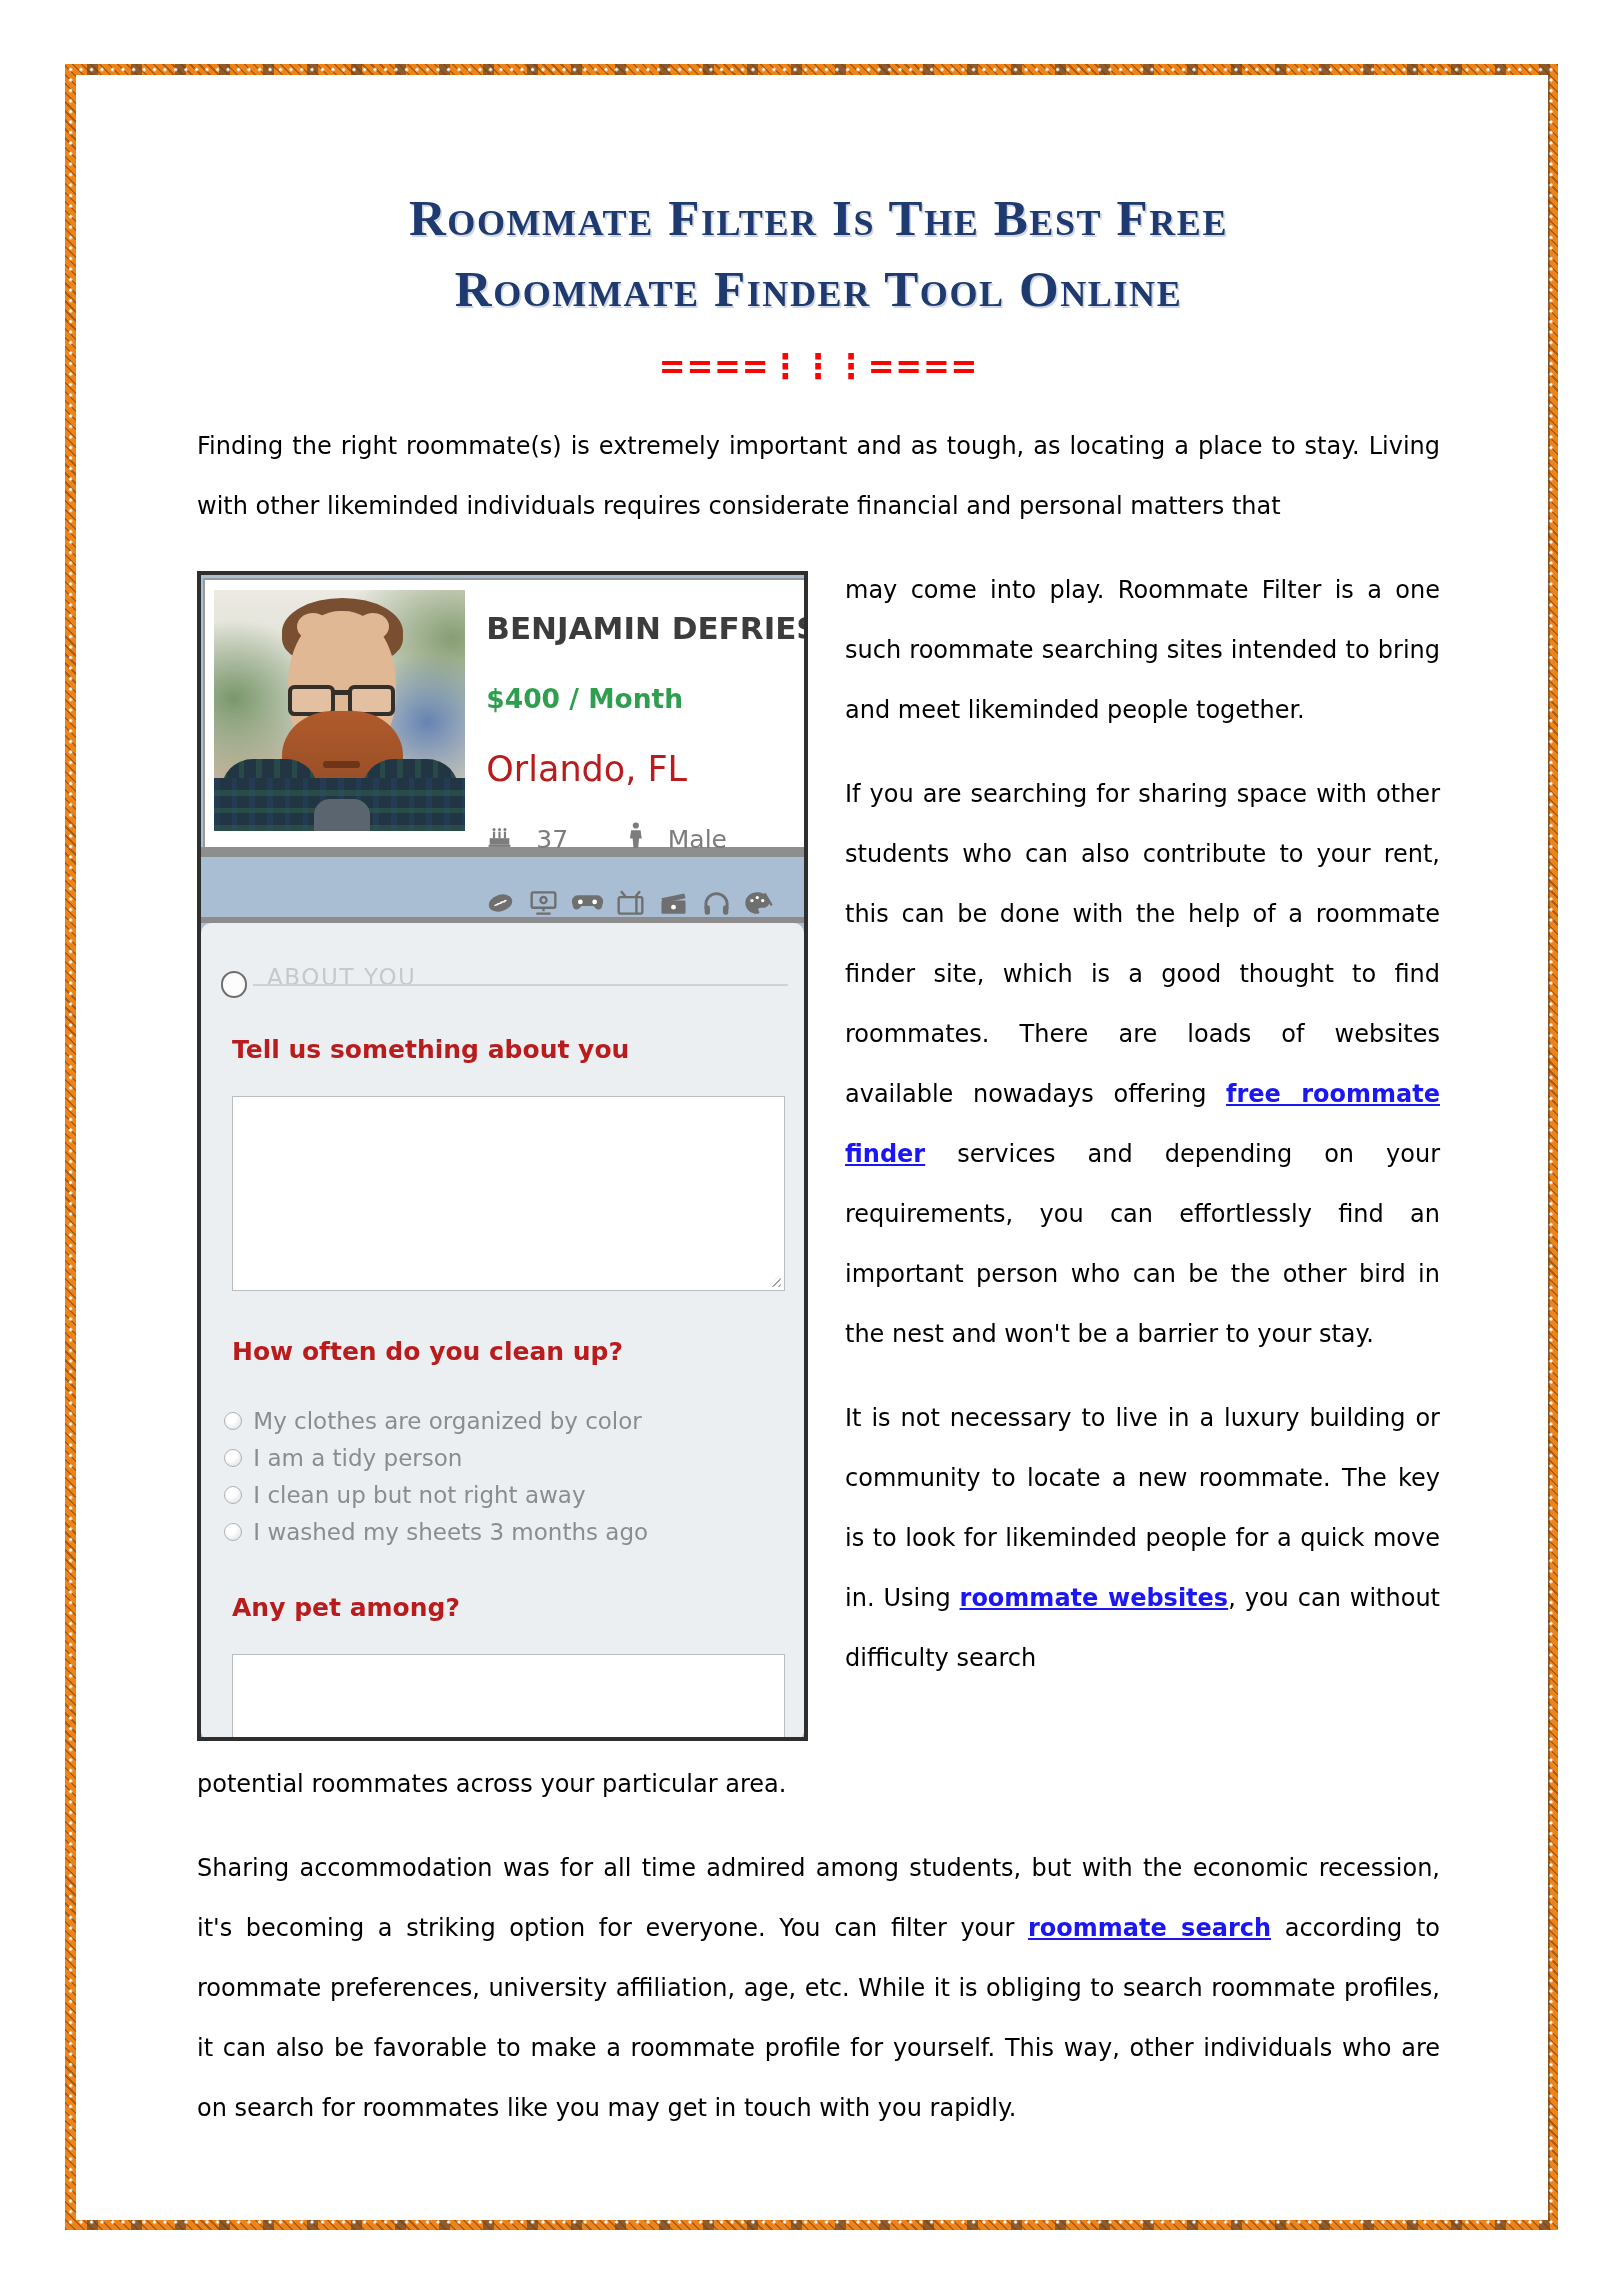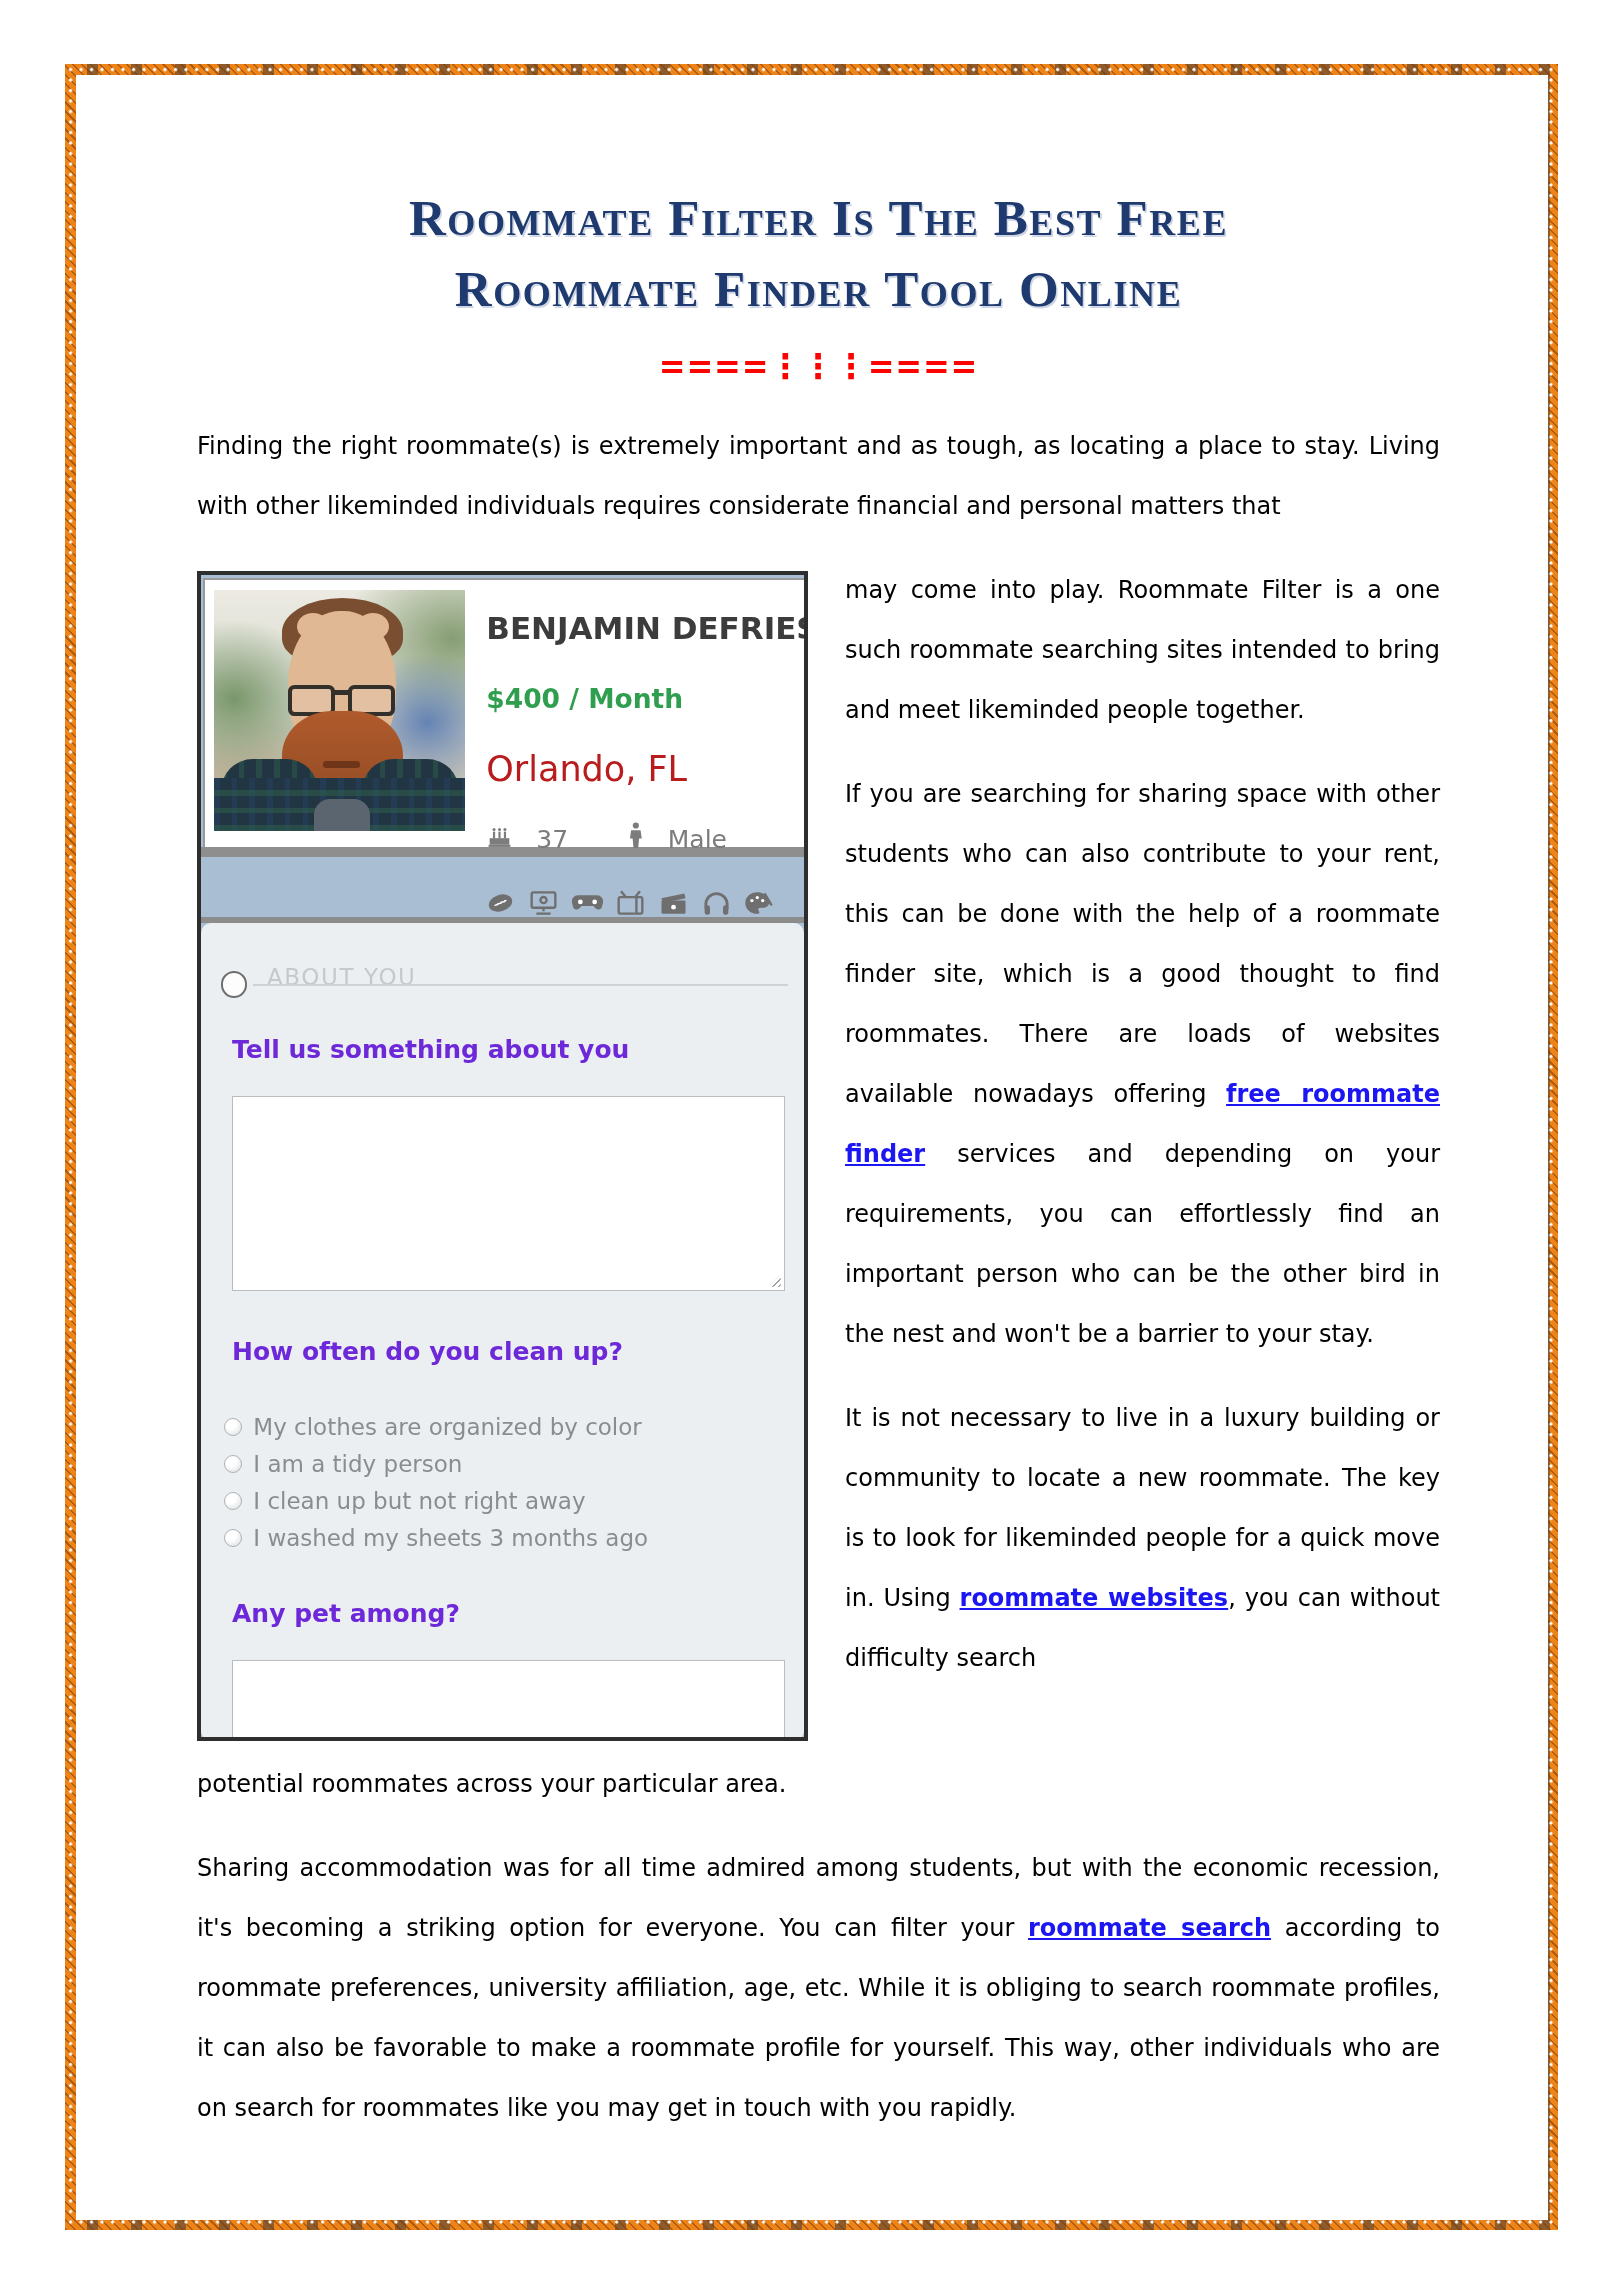--- a/index.html
+++ b/index.html
@@ -79,29 +79,29 @@
   .icons-row{margin-top:19.3px;display:flex;align-items:center;gap:13.7px;}
   .icons-row svg{display:block;}
 
   
   .form{background:#eceff1;height:818px;padding:24px 11.3px 0 31px;box-sizing:border-box;border-radius:10px;}
   .about-row{position:relative;height:53px;margin-bottom:19.3px;}
   .about-label{position:absolute;left:35px;top:0;font-size:23px;color:#c6c9cc;letter-spacing:1.6px;}
   .about-line{position:absolute;left:21px;right:4.8px;top:37px;height:1.6px;background:#cfd2d5;}
   .about-circle{position:absolute;left:-11.3px;top:24px;width:22.5px;height:22.5px;border-radius:50%;
     border:2.4px solid #6e6e6e;background:#fdfdfd;}
-  .field-label{font-size:25px;font-weight:bold;color:#6d28d9;margin:0 0 16px 0;}
+  .field-label{font-size:25px;font-weight:bold;color:#b91c1c;margin:0 0 16px 0;}
   .ta-wrap{position:relative;margin-right:8px;margin-bottom:31px;}
   .ta{display:block;width:100%;box-sizing:border-box;background:#fff;border:1.6px solid #b9bdbf;
     resize:none;outline:none;font-size:21px;font-family:"DejaVu Sans",sans-serif;}
   .ta1{height:195px;} .ta2{height:187px;}
   .ta-wrap:after{content:"";position:absolute;right:4px;bottom:4px;width:12px;height:12px;
     background:repeating-linear-gradient(135deg, transparent 0 2.4px, #9aa0a3 2.4px 4px);
     clip-path:polygon(100% 0,0 100%,100% 100%);}
-  .radio-list{margin:27px 0 27px 0;}
+  .radio-list{margin:21px 0 27px 0;}
   .radio-row{display:flex;align-items:center;gap:11.3px;height:37px;margin-left:-8px;}
   .radio-circle{width:16px;height:16px;border-radius:50%;border:1.6px solid #aeb2b5;flex:none;
     background:radial-gradient(circle at 35% 30%, #ffffff 0 35%, #d8dbdd 100%);}
   .radio-text{font-size:23px;color:#898d91;}
 </style>
 </head>
 <body>
 
 <div class="page">
   <div class="frame">

